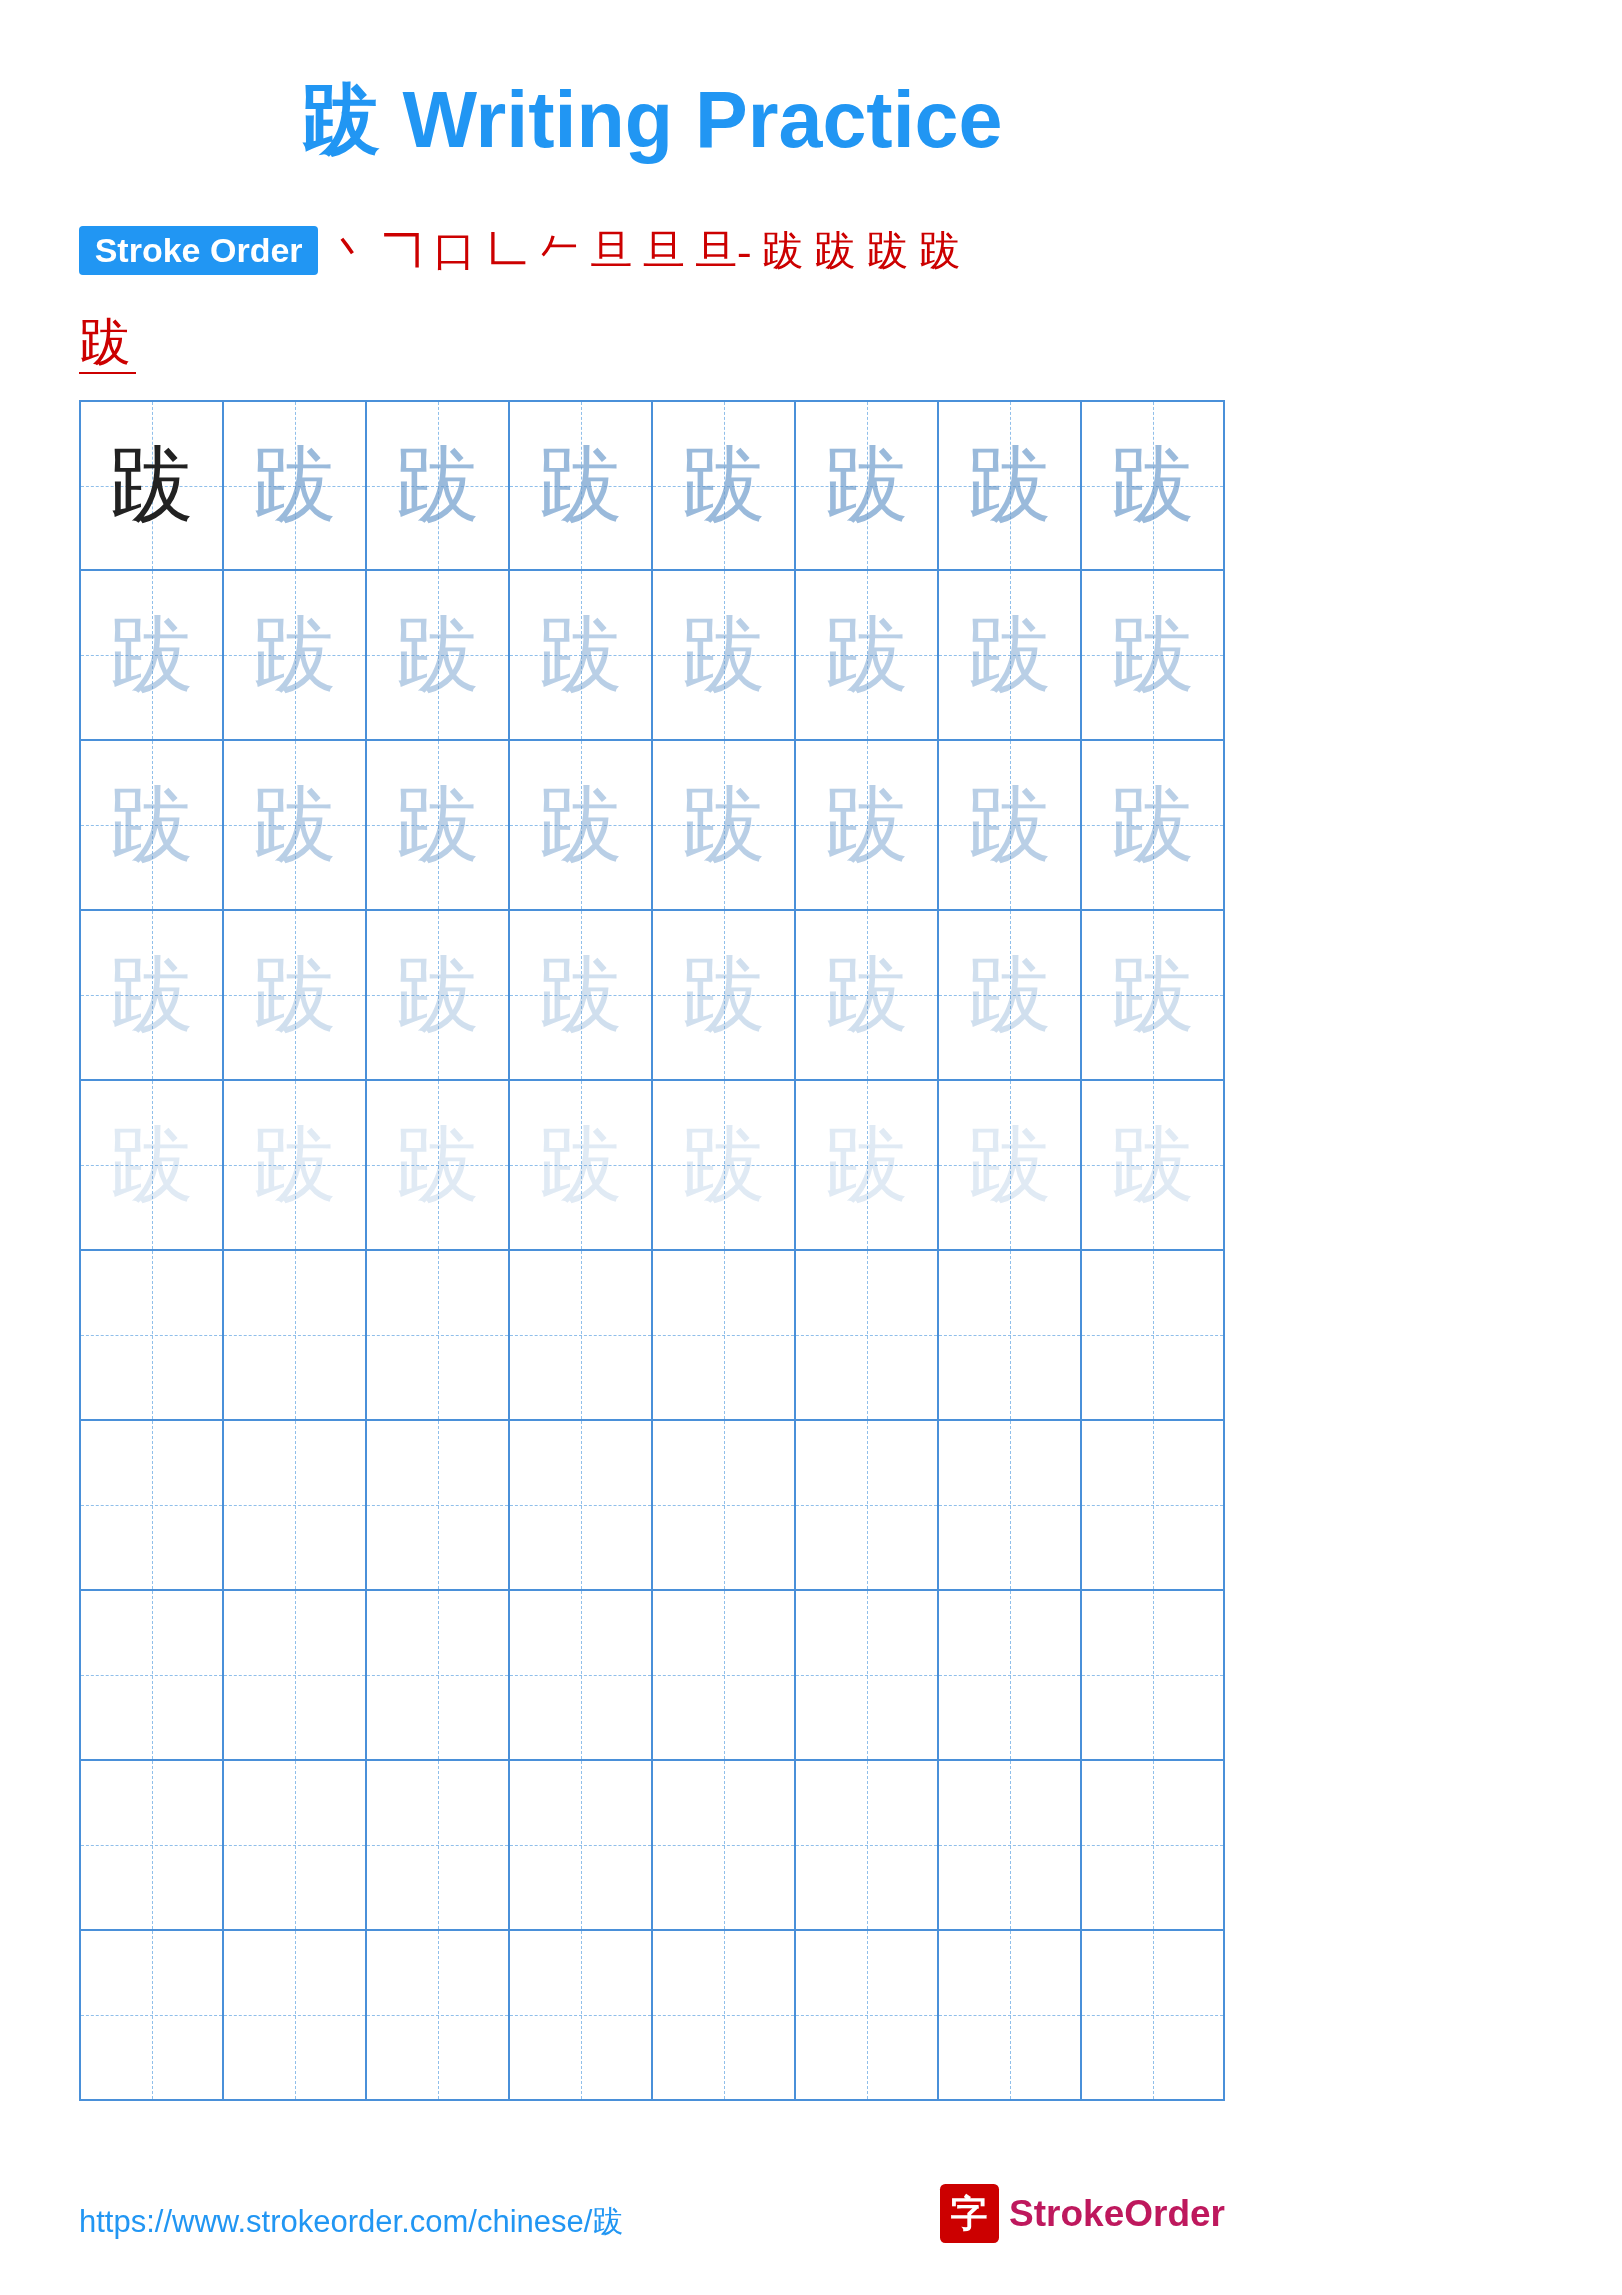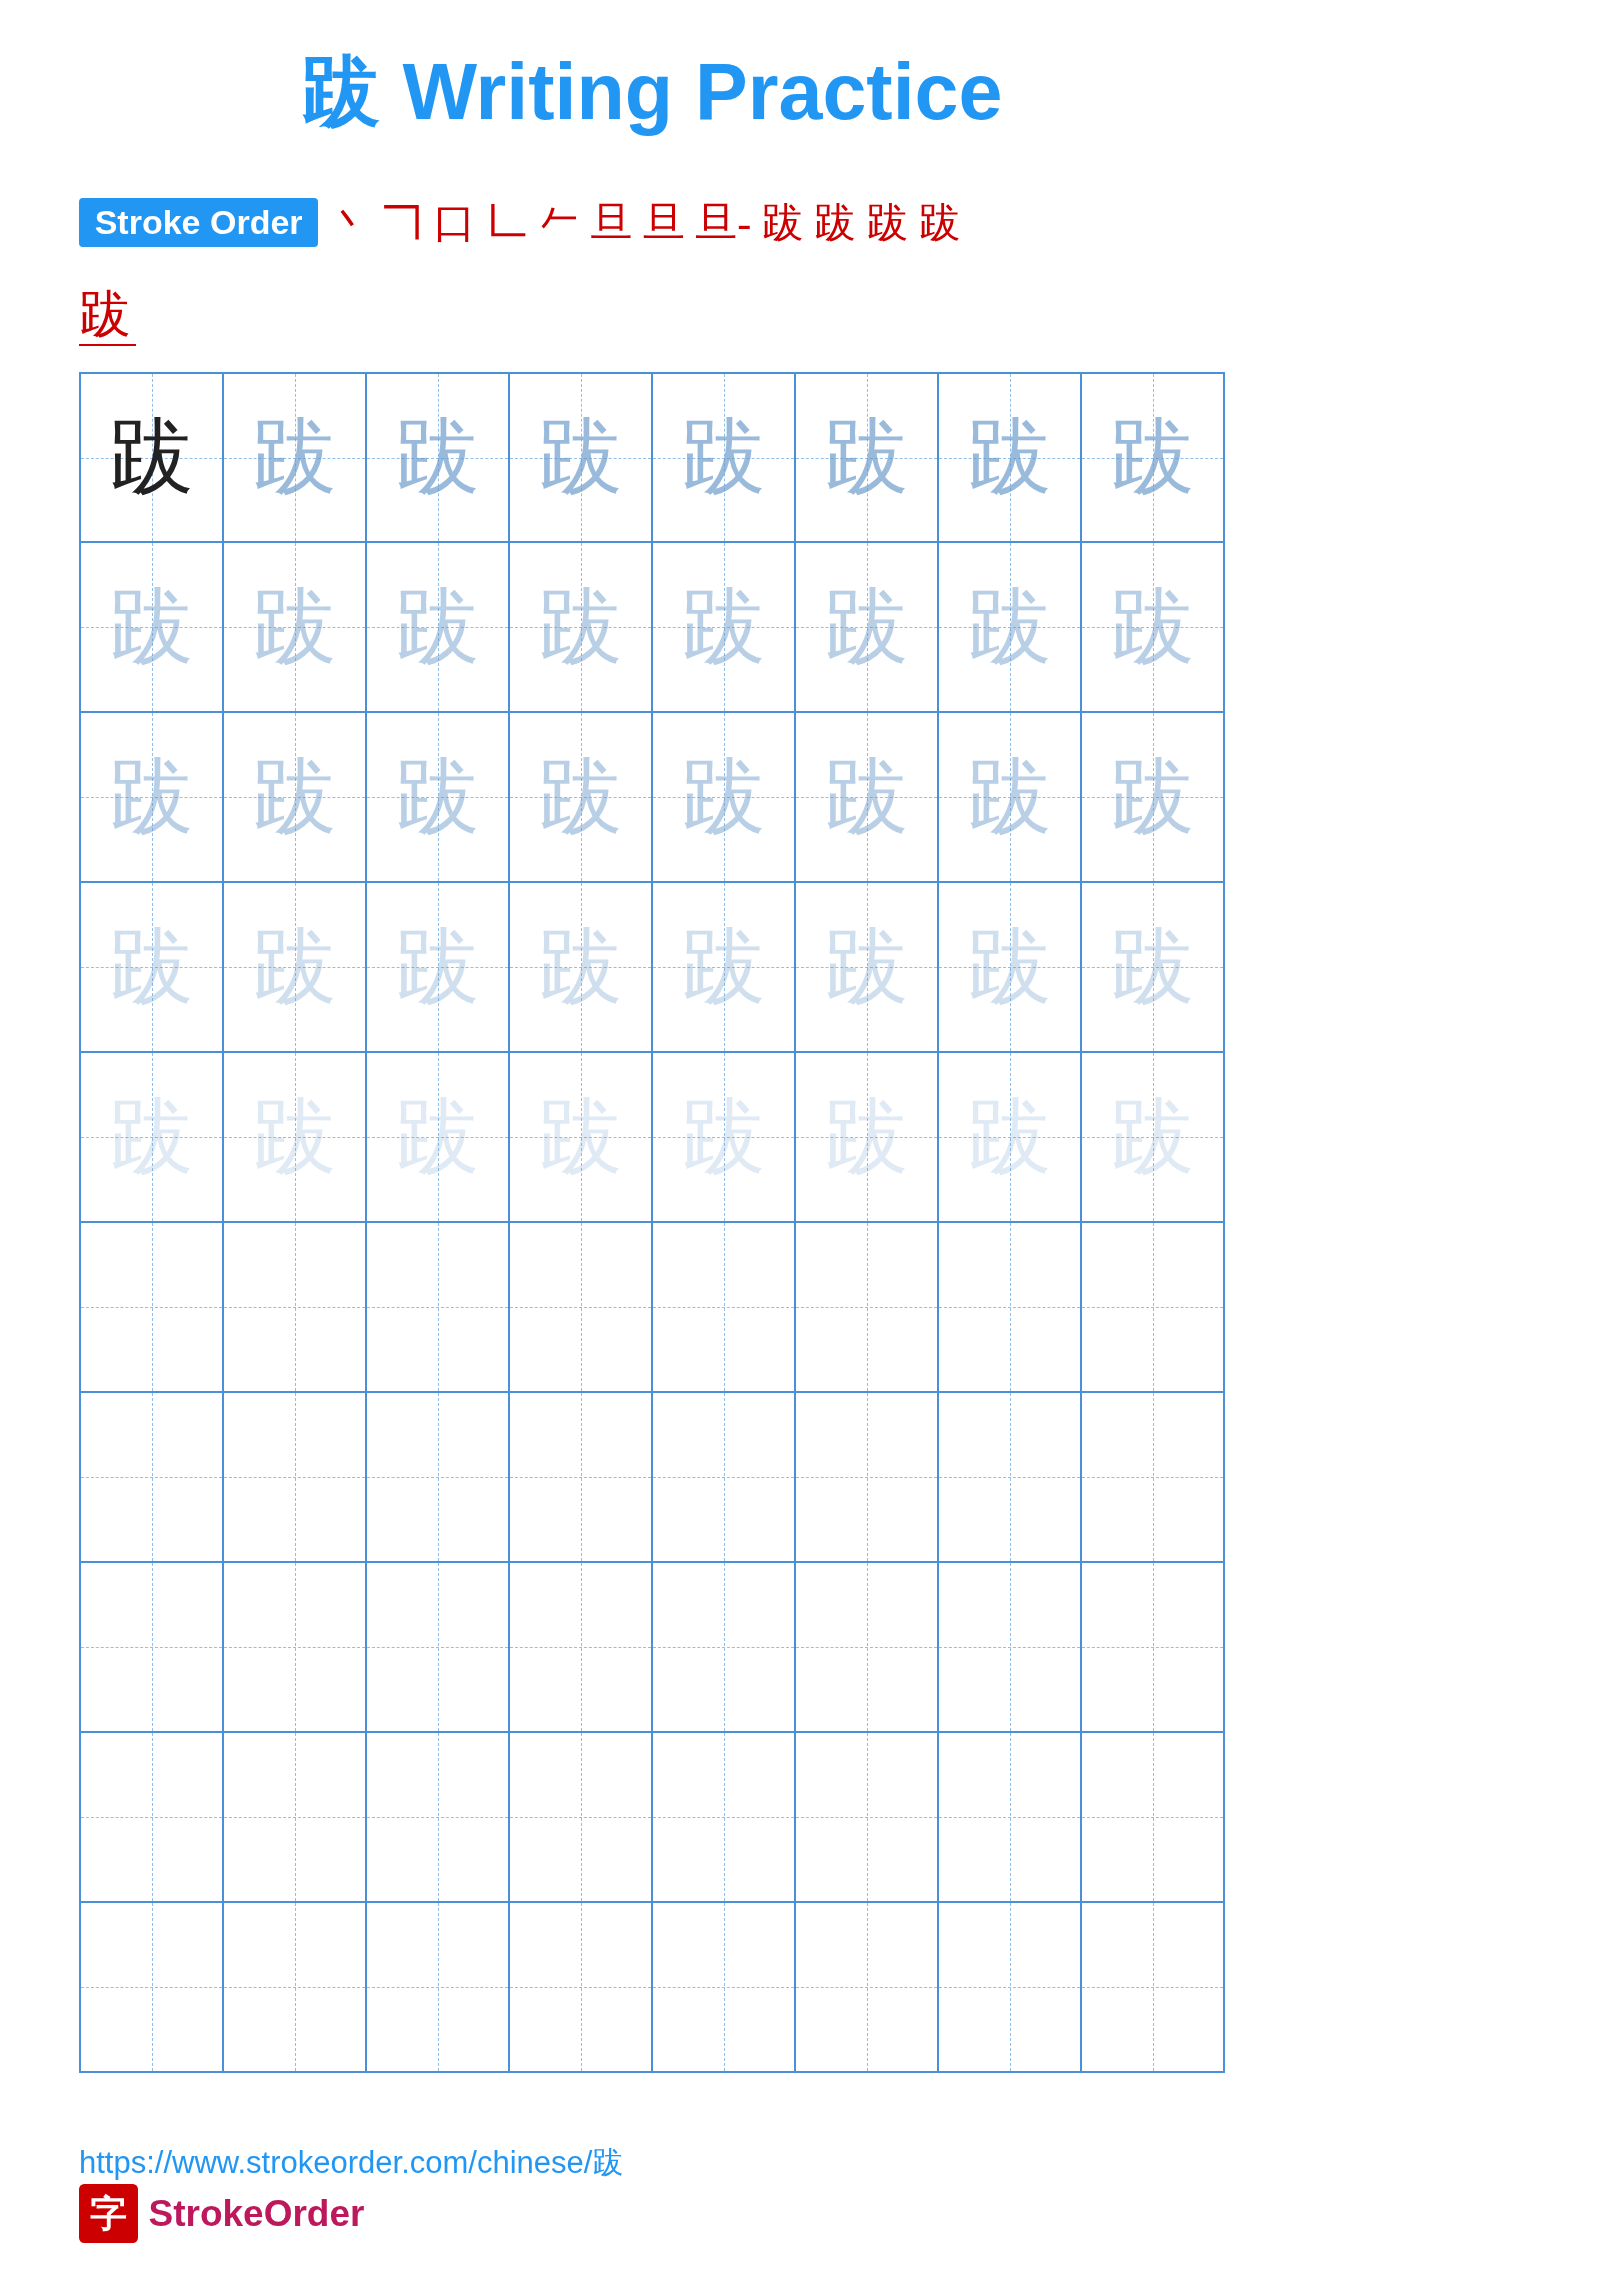--- a/index.html
+++ b/index.html
@@ -11,21 +11,21 @@
       font-family: serif;
       position: relative;
       overflow: hidden;
     }
 
     .page {
       width: 1304px;
       height: 2295px;
       background: #fff;
       position: relative;
-      padding: 40px 79px;
+      padding: 68px 79px;
     }
 
     .title {
       text-align: center;
       font-size: 79px;
       font-weight: bold;
       color: #2196F3;
       margin-bottom: 52px;
       font-family: Arial, sans-serif;
     }
@@ -151,23 +151,22 @@
       
     }
 
     
     .footer {
       position: absolute;
       bottom: 52px;
       left: 79px;
       right: 79px;
       display: flex;
-      align-items: flex-start;
+      align-items: flex-end;
       justify-content: space-between;
-      flex-direction: column;
     }
 
     .footer-url {
       font-size: 31px;
       color: #2196F3;
       font-family: Arial, sans-serif;
     }
 
     .footer-logo {
       display: flex;

